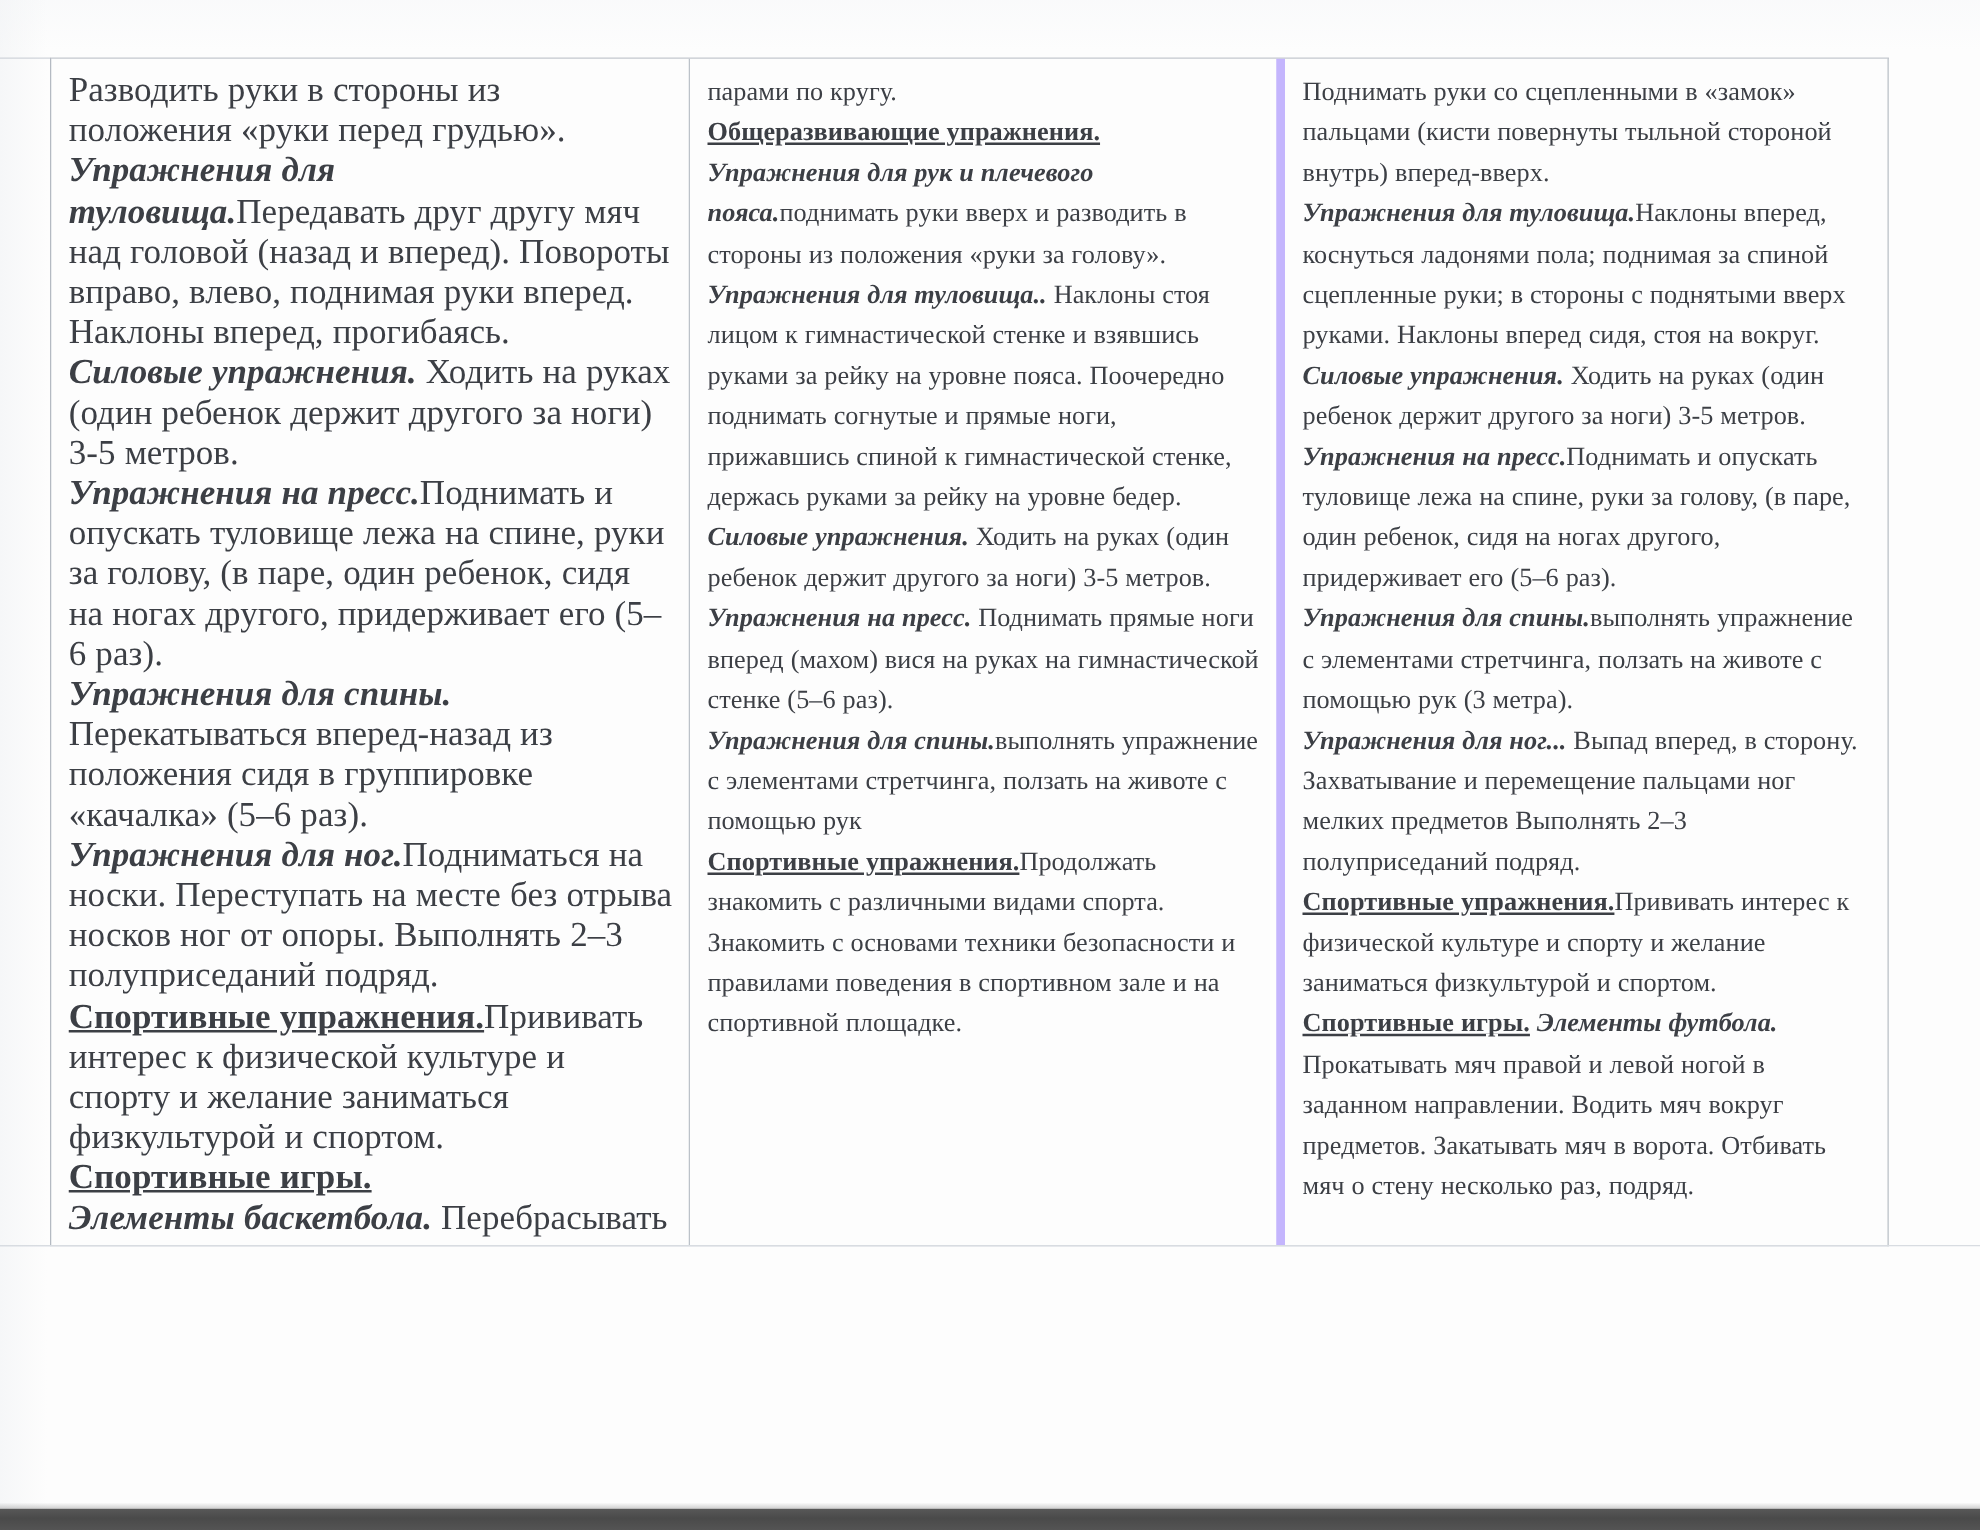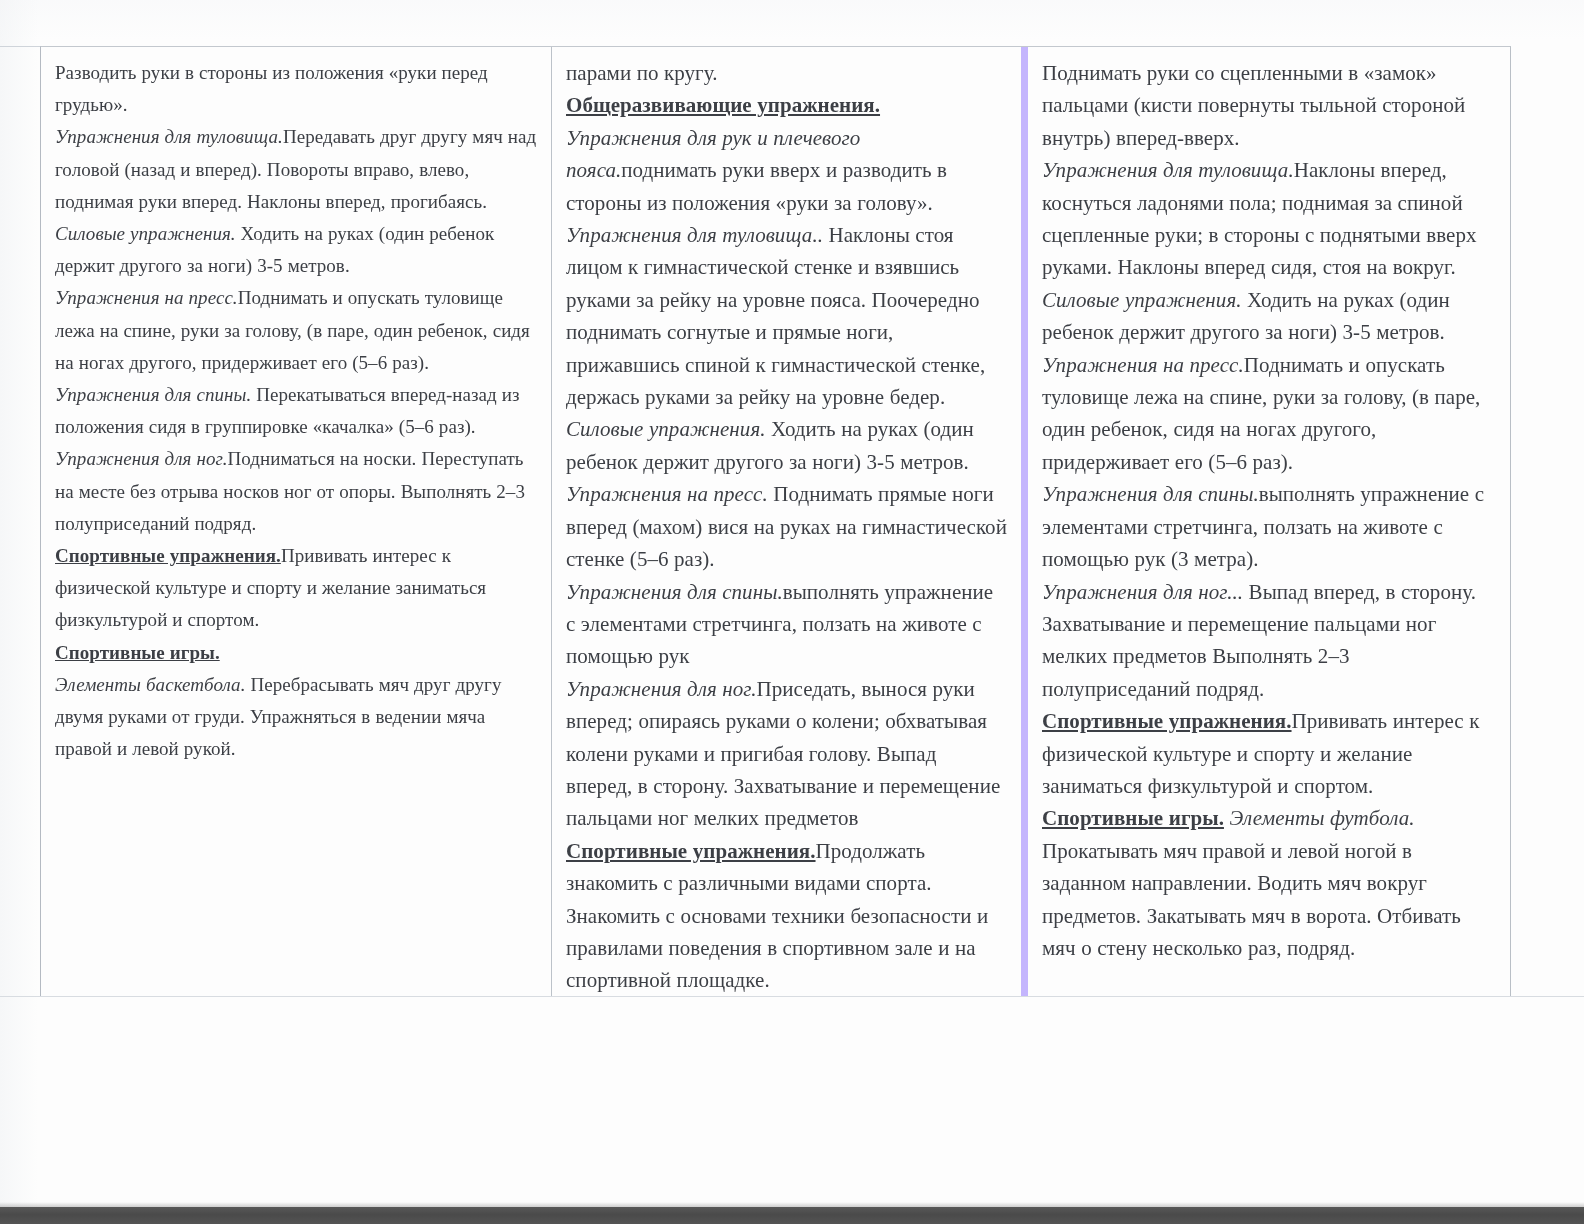--- a/index.html
+++ b/index.html
@@ -52,33 +52,34 @@
     box-sizing: border-box;
     padding: 10px 13px 10px 14px;
     overflow: hidden;
   }
   .col-1 { width: 511px; border-right: 1px solid #bcc2c9; }
   .col-2 { width: 476px; border-right: 7px solid #c4b5fd; }
   .col-3 { width: 482px; }
 
   .para {
     margin: 0;
-    font-size: 19px;
+    font-size: 28px;
     line-height: 32.2px;
     text-align: left;
     letter-spacing: 0.05px;
     word-spacing: 0.2px;
   }
   .col-2 .para, .col-3 .para {
     font-size: 21px;
     line-height: 32.4px;
   }
 
   .term {
     font-style: italic;
+    font-weight: bold;
   }
   .hdr {
     font-weight: bold;
     text-decoration: underline;
   }
 
   
   .left-stub {
     position: absolute;
     left: 0;
@@ -141,21 +142,20 @@
 
     <div class="col col-2">
       <div class="col-body">
           <p class="para"><span>парами по кругу.</span></p>
           <p class="para"><span class="hdr">Общеразвивающие упражнения.</span></p>
           <p class="para"><span class="term">Упражнения для рук и плечевого пояса.</span><span>поднимать руки вверх и разводить в стороны из положения «руки за голову».</span></p>
           <p class="para"><span class="term">Упражнения для туловища..</span><span> Наклоны стоя лицом к гимнастической стенке и взявшись руками за рейку на уровне пояса. Поочередно поднимать согнутые и прямые ноги, прижавшись спиной к гимнастической стенке, держась руками за рейку на уровне бедер.</span></p>
           <p class="para"><span class="term">Силовые упражнения.</span><span> Ходить на руках (один ребенок держит другого за ноги) 3-5 метров.</span></p>
           <p class="para"><span class="term">Упражнения на пресс.</span><span> Поднимать прямые ноги вперед (махом) вися на руках на гимнастической стенке (5–6 раз).</span></p>
           <p class="para"><span class="term">Упражнения для спины.</span><span>выполнять упражнение с элементами стретчинга, ползать на животе с помощью рук</span></p>
-          <p class="para"><span class="term">Упражнения для ног.</span><span>Приседать, вынося руки вперед; опираясь руками о колени; обхватывая колени руками и пригибая голову. Выпад вперед, в сторону. Захватывание и перемещение пальцами ног мелких предметов</span></p>
           <p class="para"><span class="hdr">Спортивные упражнения.</span><span>Продолжать знакомить с различными видами спорта. Знакомить с основами техники безопасности и правилами поведения в спортивном зале и на спортивной площадке.</span></p>
         </div>
     </div>
 
     <div class="col col-3">
       <div class="col-body">
           <p class="para"><span>Поднимать руки со сцепленными в «замок» пальцами (кисти повернуты тыльной стороной внутрь) вперед-вверх.</span></p>
           <p class="para"><span class="term">Упражнения для туловища.</span><span>Наклоны вперед, коснуться ладонями пола; поднимая за спиной сцепленные руки; в стороны с поднятыми вверх руками. Наклоны вперед сидя, стоя на вокруг.</span></p>
           <p class="para"><span class="term">Силовые упражнения.</span><span> Ходить на руках (один ребенок держит другого за ноги) 3-5 метров.</span></p>
           <p class="para"><span class="term">Упражнения на пресс.</span><span>Поднимать и опускать туловище лежа на спине, руки за голову, (в паре, один ребенок, сидя на ногах другого, придерживает его (5–6 раз).</span></p>

